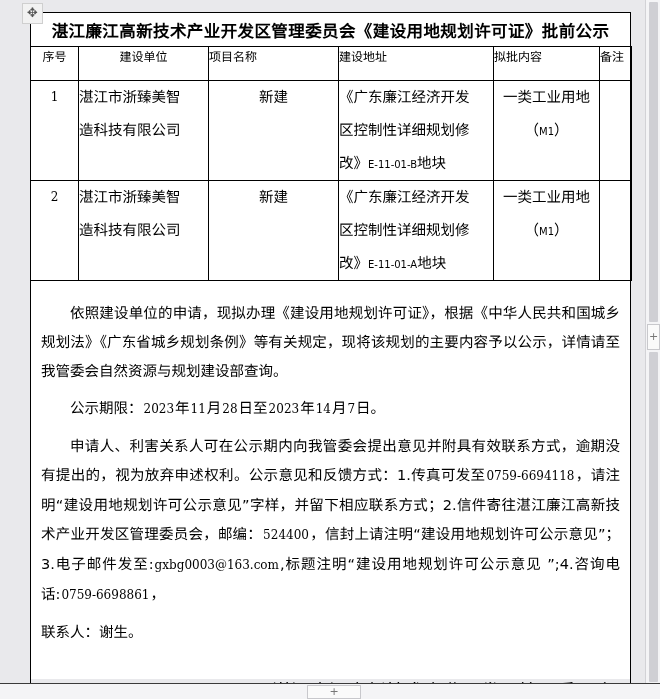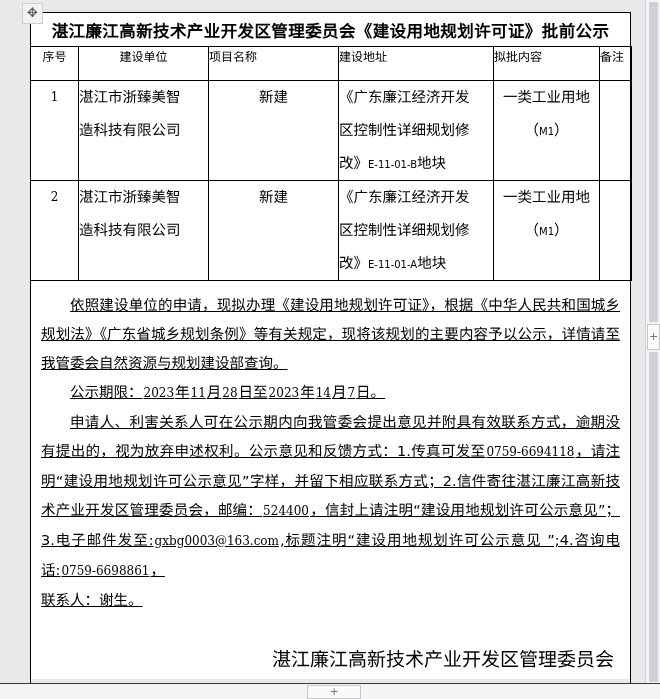--- a/index.html
+++ b/index.html
@@ -230,27 +230,26 @@
   .body-block {
     border: 1px solid #000;
     border-top: none;
     margin-left: -1px;
     margin-right: -1px;
     box-sizing: border-box;
     padding: 10px 10px 8px 10px;
     min-height: 390px;
   }
   p.para {
-    margin: 0 0 0 0;
+    margin: 8px 0 0 0;
     font-size: 14.5px;
     line-height: 29px;
     font-family: "DejaVu Sans", "Liberation Sans", sans-serif;
     text-align: justify;
     text-justify: inter-ideograph;
-    text-decoration: underline;
   }
   p.indent { text-indent: 2em; }
   .spacer-line { height: 29px; }
 
   .num-latin {
     font-family: "DejaVu Serif", "Liberation Serif", serif;
     font-size: 12px;
     padding: 0 1px;
   }
 

